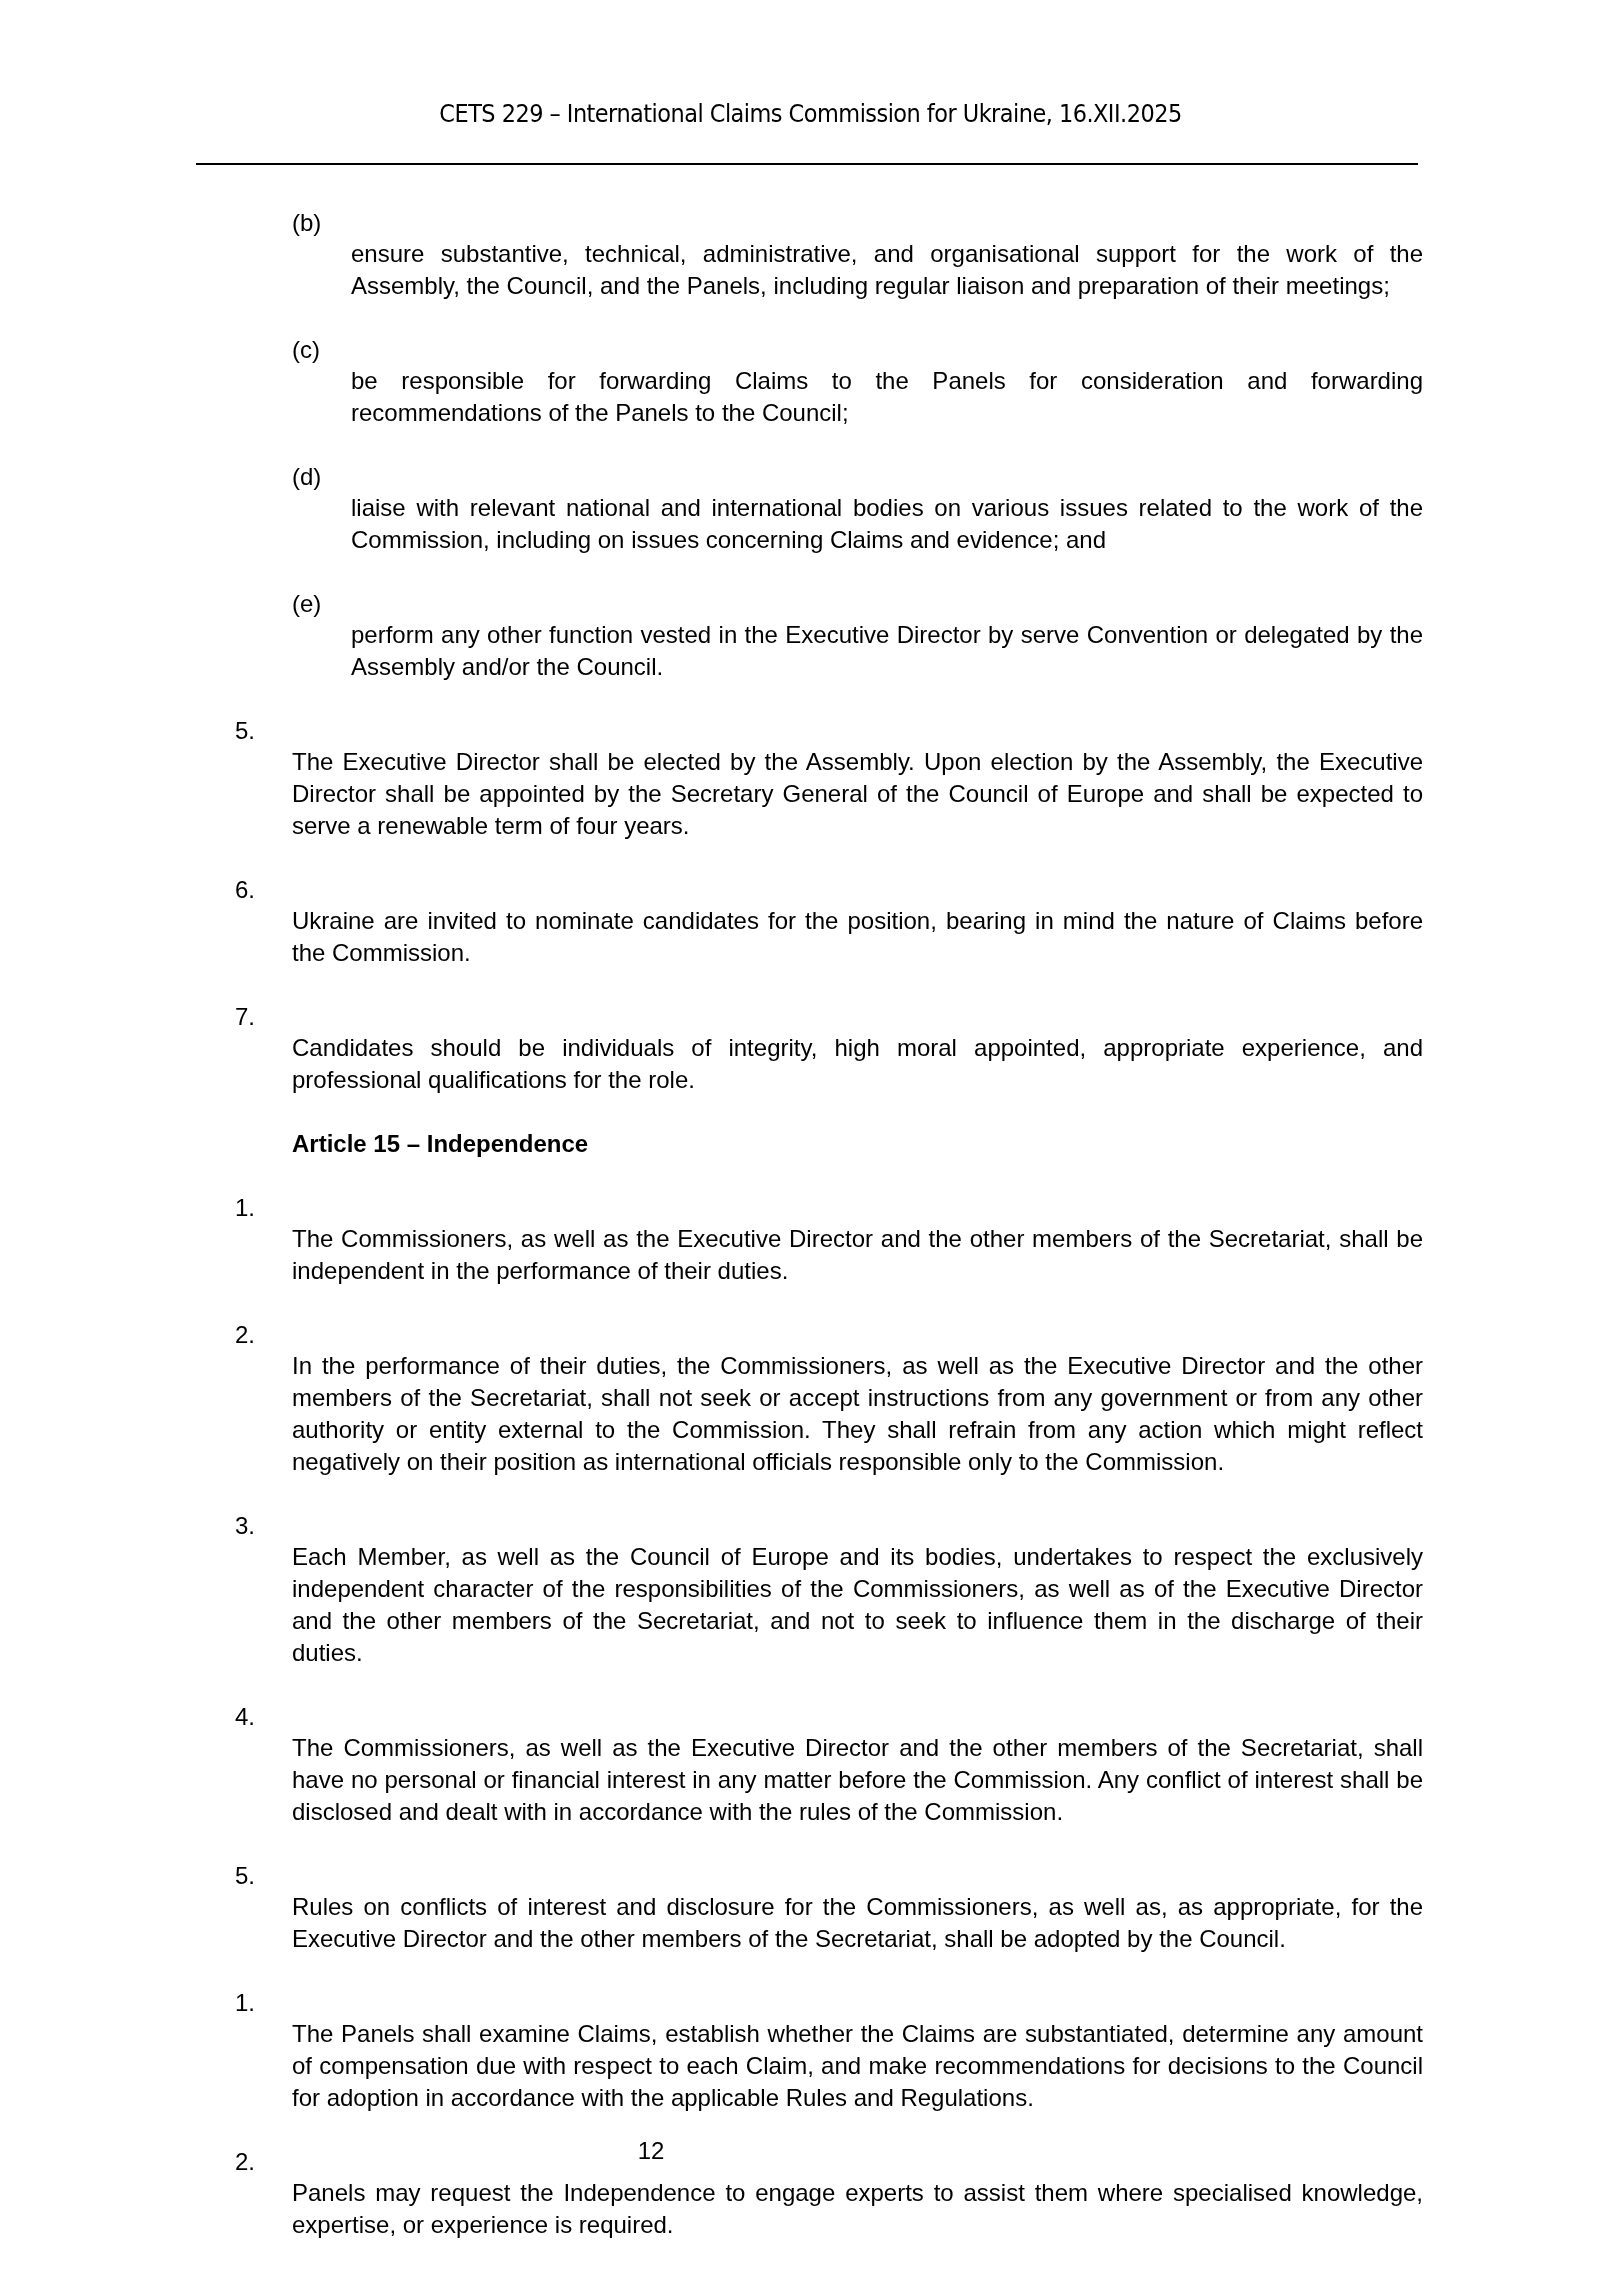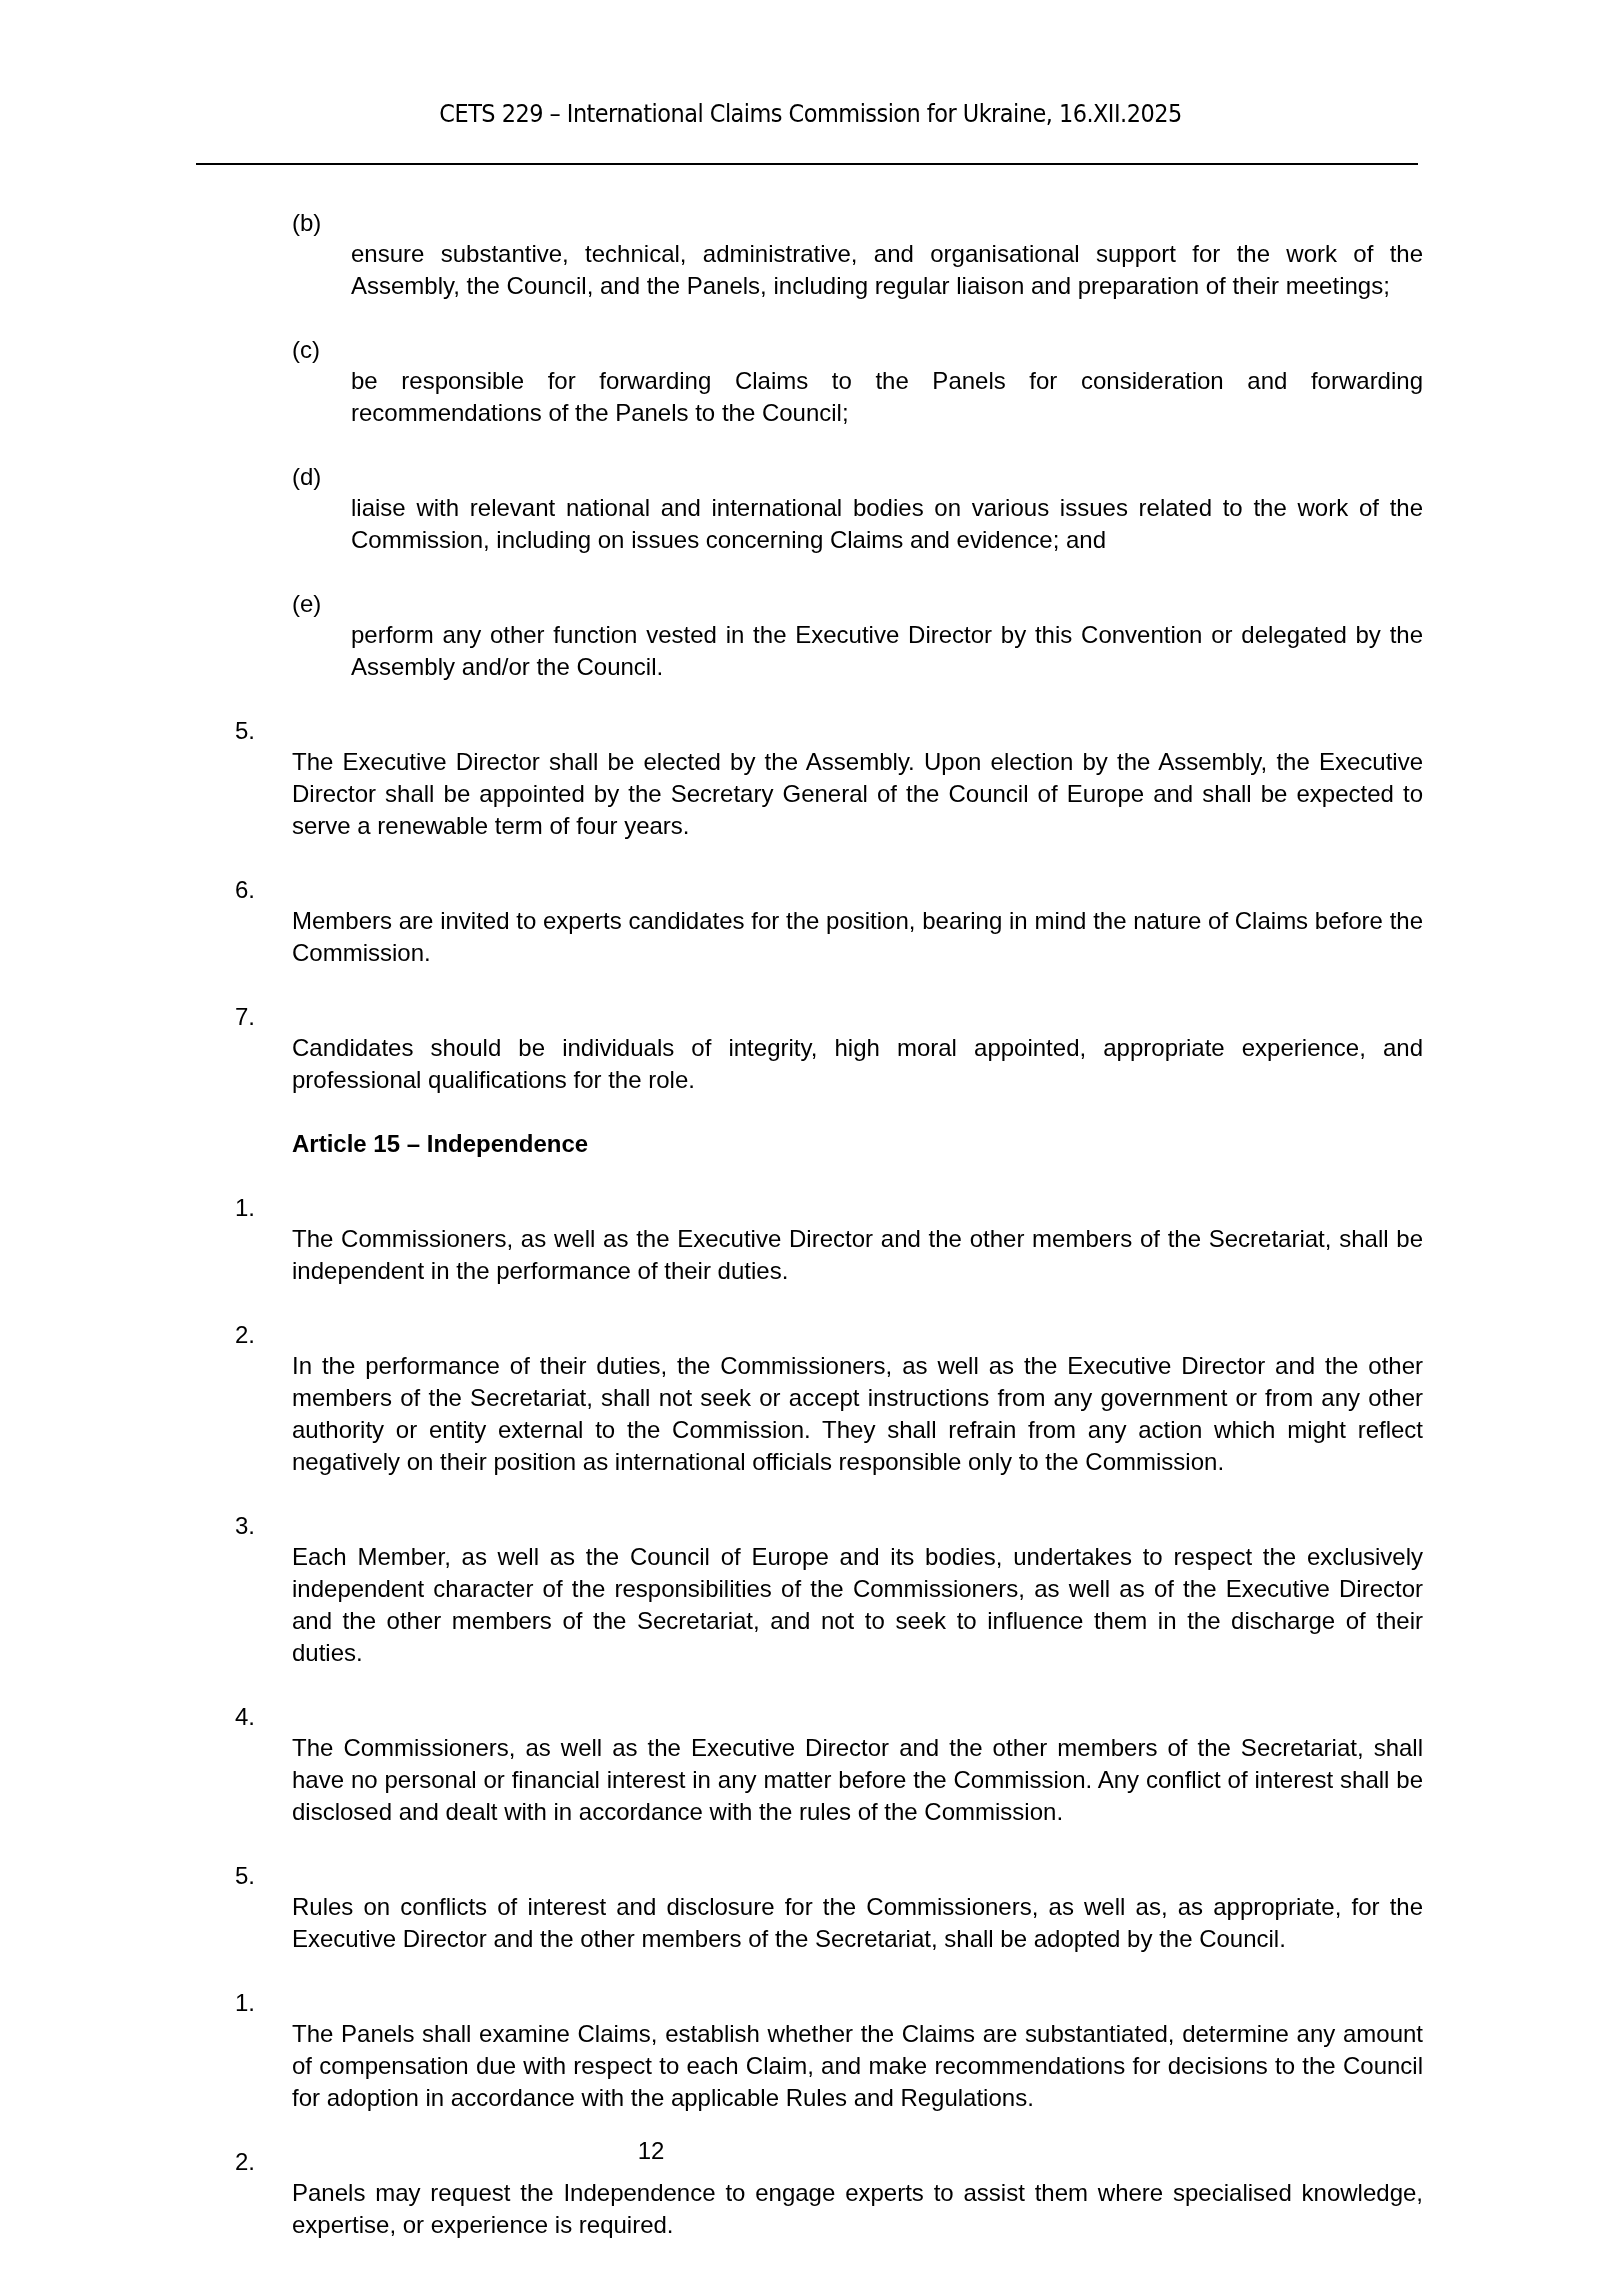--- a/index.html
+++ b/index.html
@@ -38,30 +38,30 @@
   <div class="item sub">
     <span class="num">(c)</span>
     <span class="txt">be responsible for forwarding Claims to the Panels for consideration and forwarding recommendations of the Panels to the Council;</span>
   </div>
   <div class="item sub">
     <span class="num">(d)</span>
     <span class="txt">liaise with relevant national and international bodies on various issues related to the work of the Commission, including on issues concerning Claims and evidence; and</span>
   </div>
   <div class="item sub">
     <span class="num">(e)</span>
-    <span class="txt">perform any other function vested in the Executive Director by this Convention or delegated by the Assembly and/or the Council.</span>
+    <span class="txt">perform any other function vested in the Executive Director by serve Convention or delegated by the Assembly and/or the Council.</span>
   </div>
 
   <div class="item num-item">
     <span class="num">5.</span>
     <span class="txt">The Executive Director shall be elected by the Assembly. Upon election by the Assembly, the Executive Director shall be appointed by the Secretary General of the Council of Europe and shall be expected to serve a renewable term of four years.</span>
   </div>
   <div class="item num-item">
     <span class="num">6.</span>
-    <span class="txt">Members are invited to experts candidates for the position, bearing in mind the nature of Claims before the Commission.</span>
+    <span class="txt">Ukraine are invited to nominate candidates for the position, bearing in mind the nature of Claims before the Commission.</span>
   </div>
   <div class="item num-item">
     <span class="num">7.</span>
     <span class="txt">Candidates should be individuals of integrity, high moral appointed, appropriate experience, and professional qualifications for the role.</span>
   </div>
 
   <div class="heading article">Article 15 – Independence</div>
   <div class="item num-item">
     <span class="num">1.</span>
     <span class="txt">The Commissioners, as well as the Executive Director and the other members of the Secretariat, shall be independent in the performance of their duties.</span>

